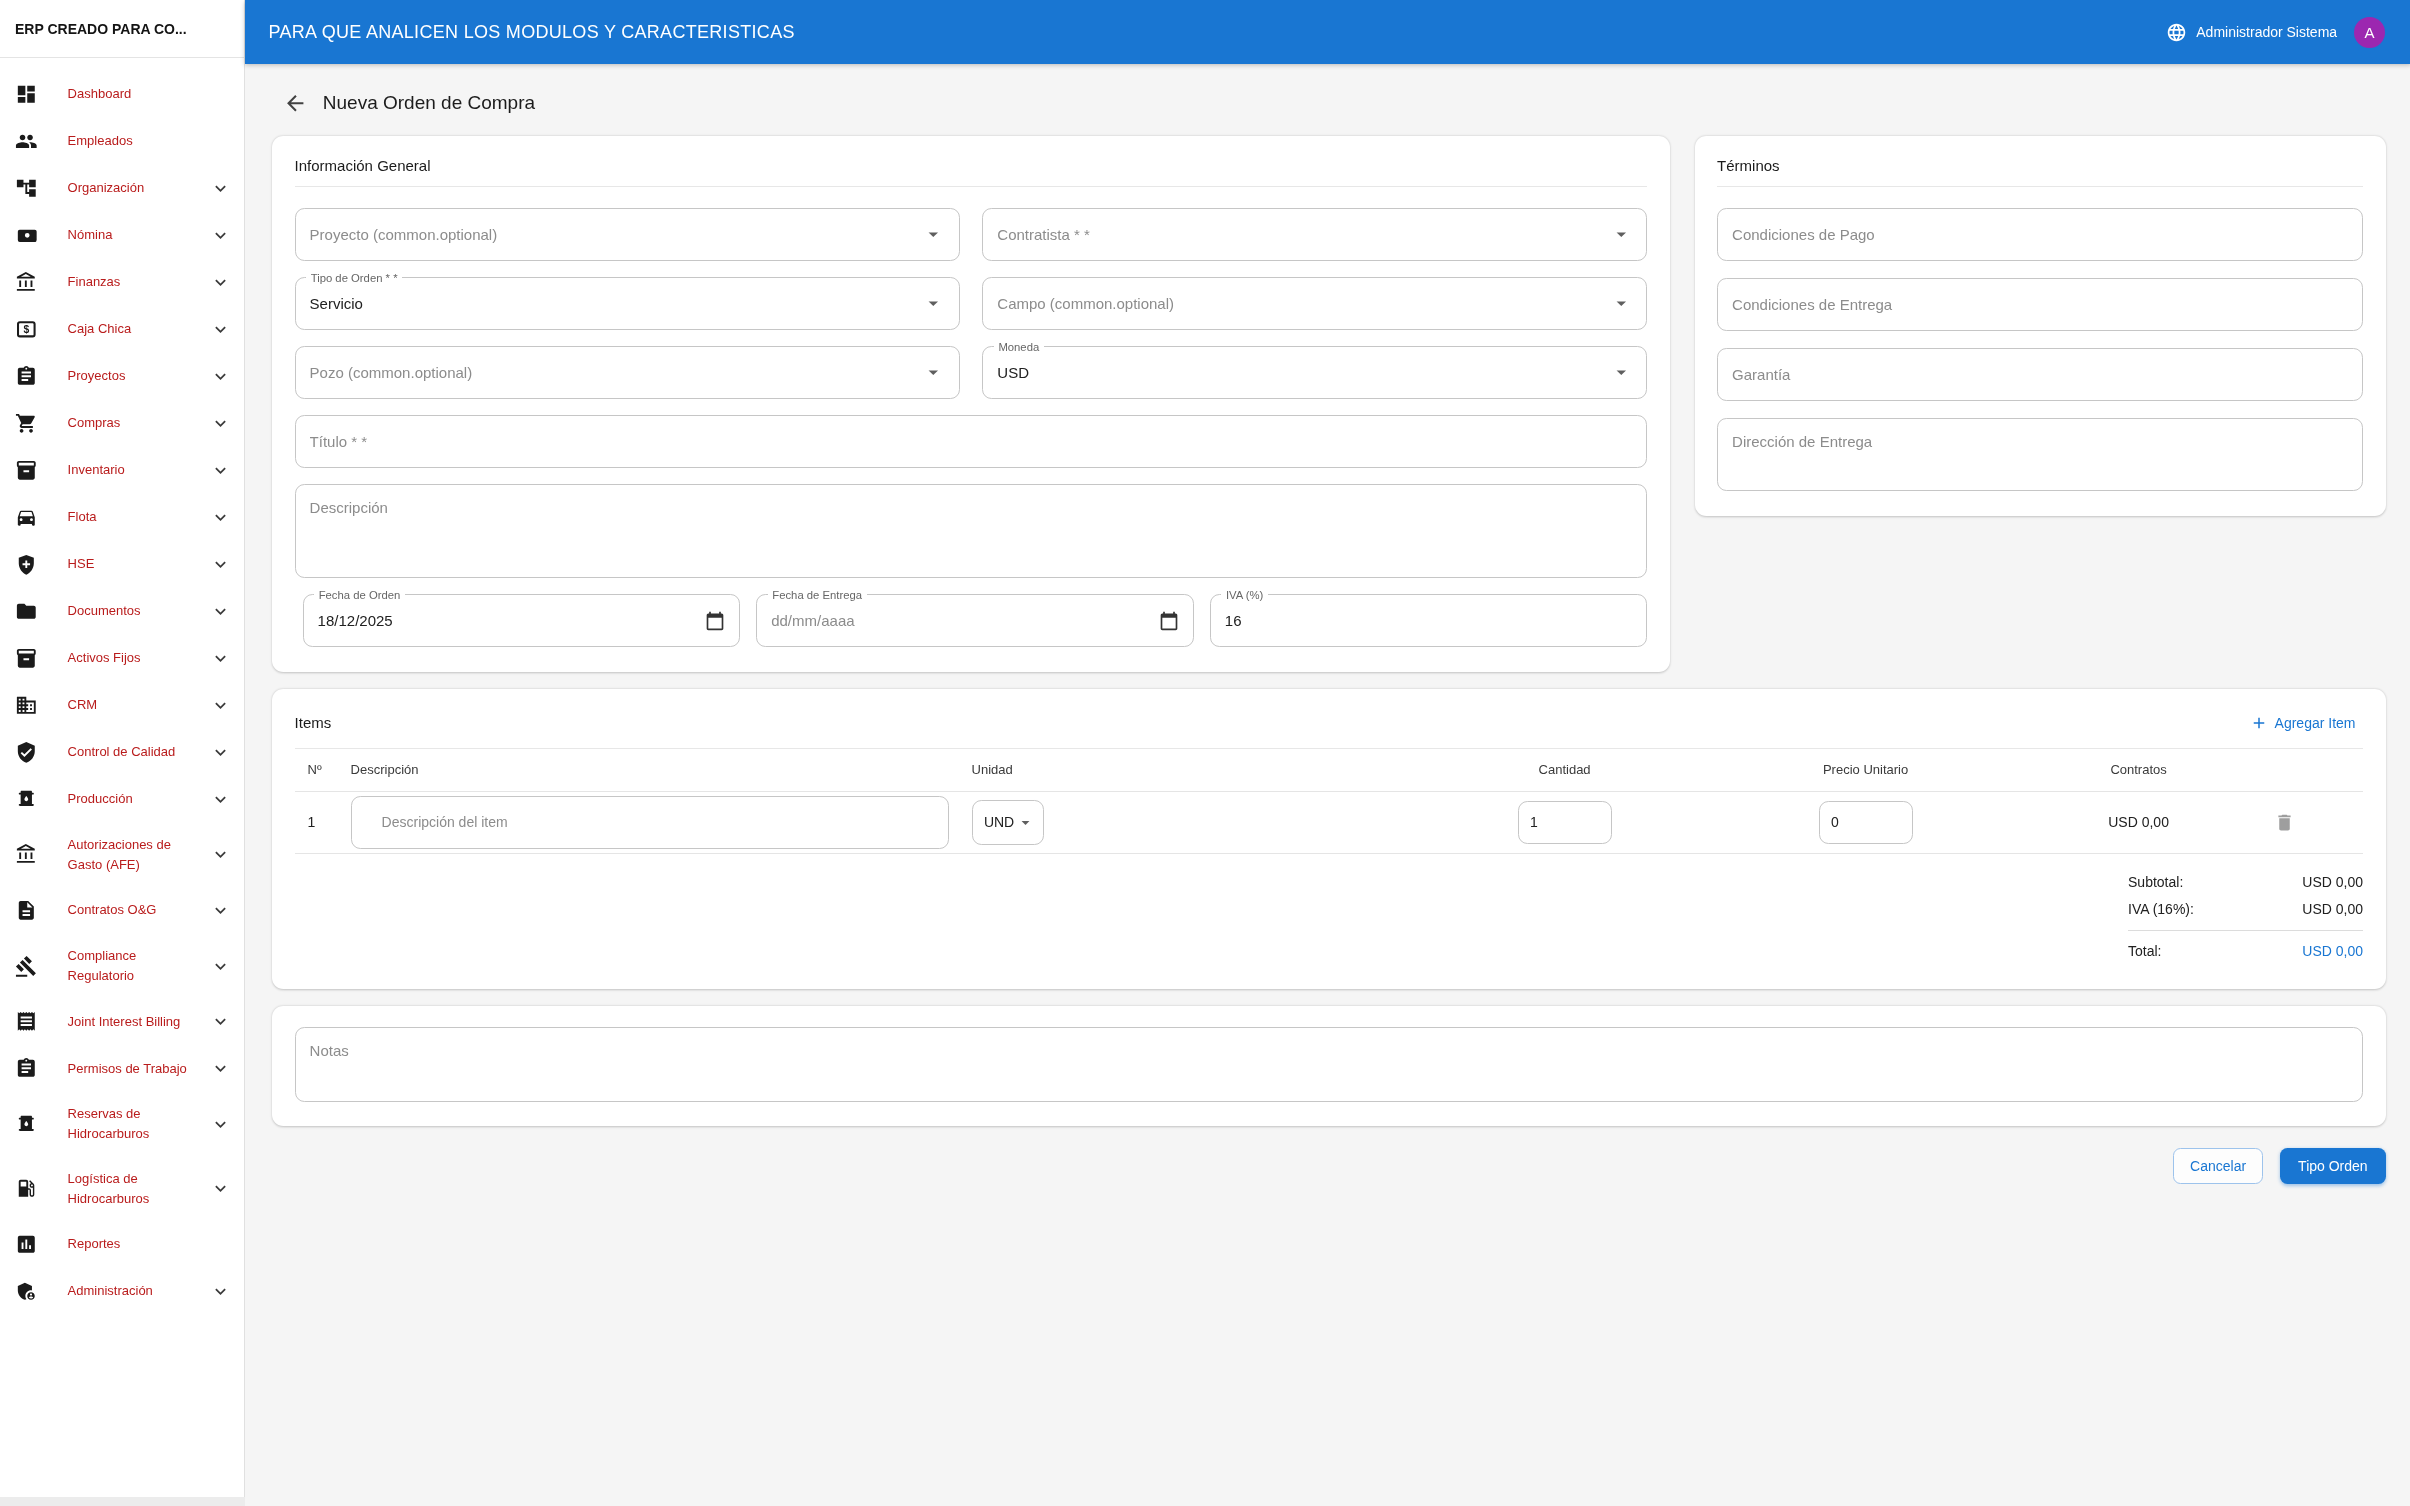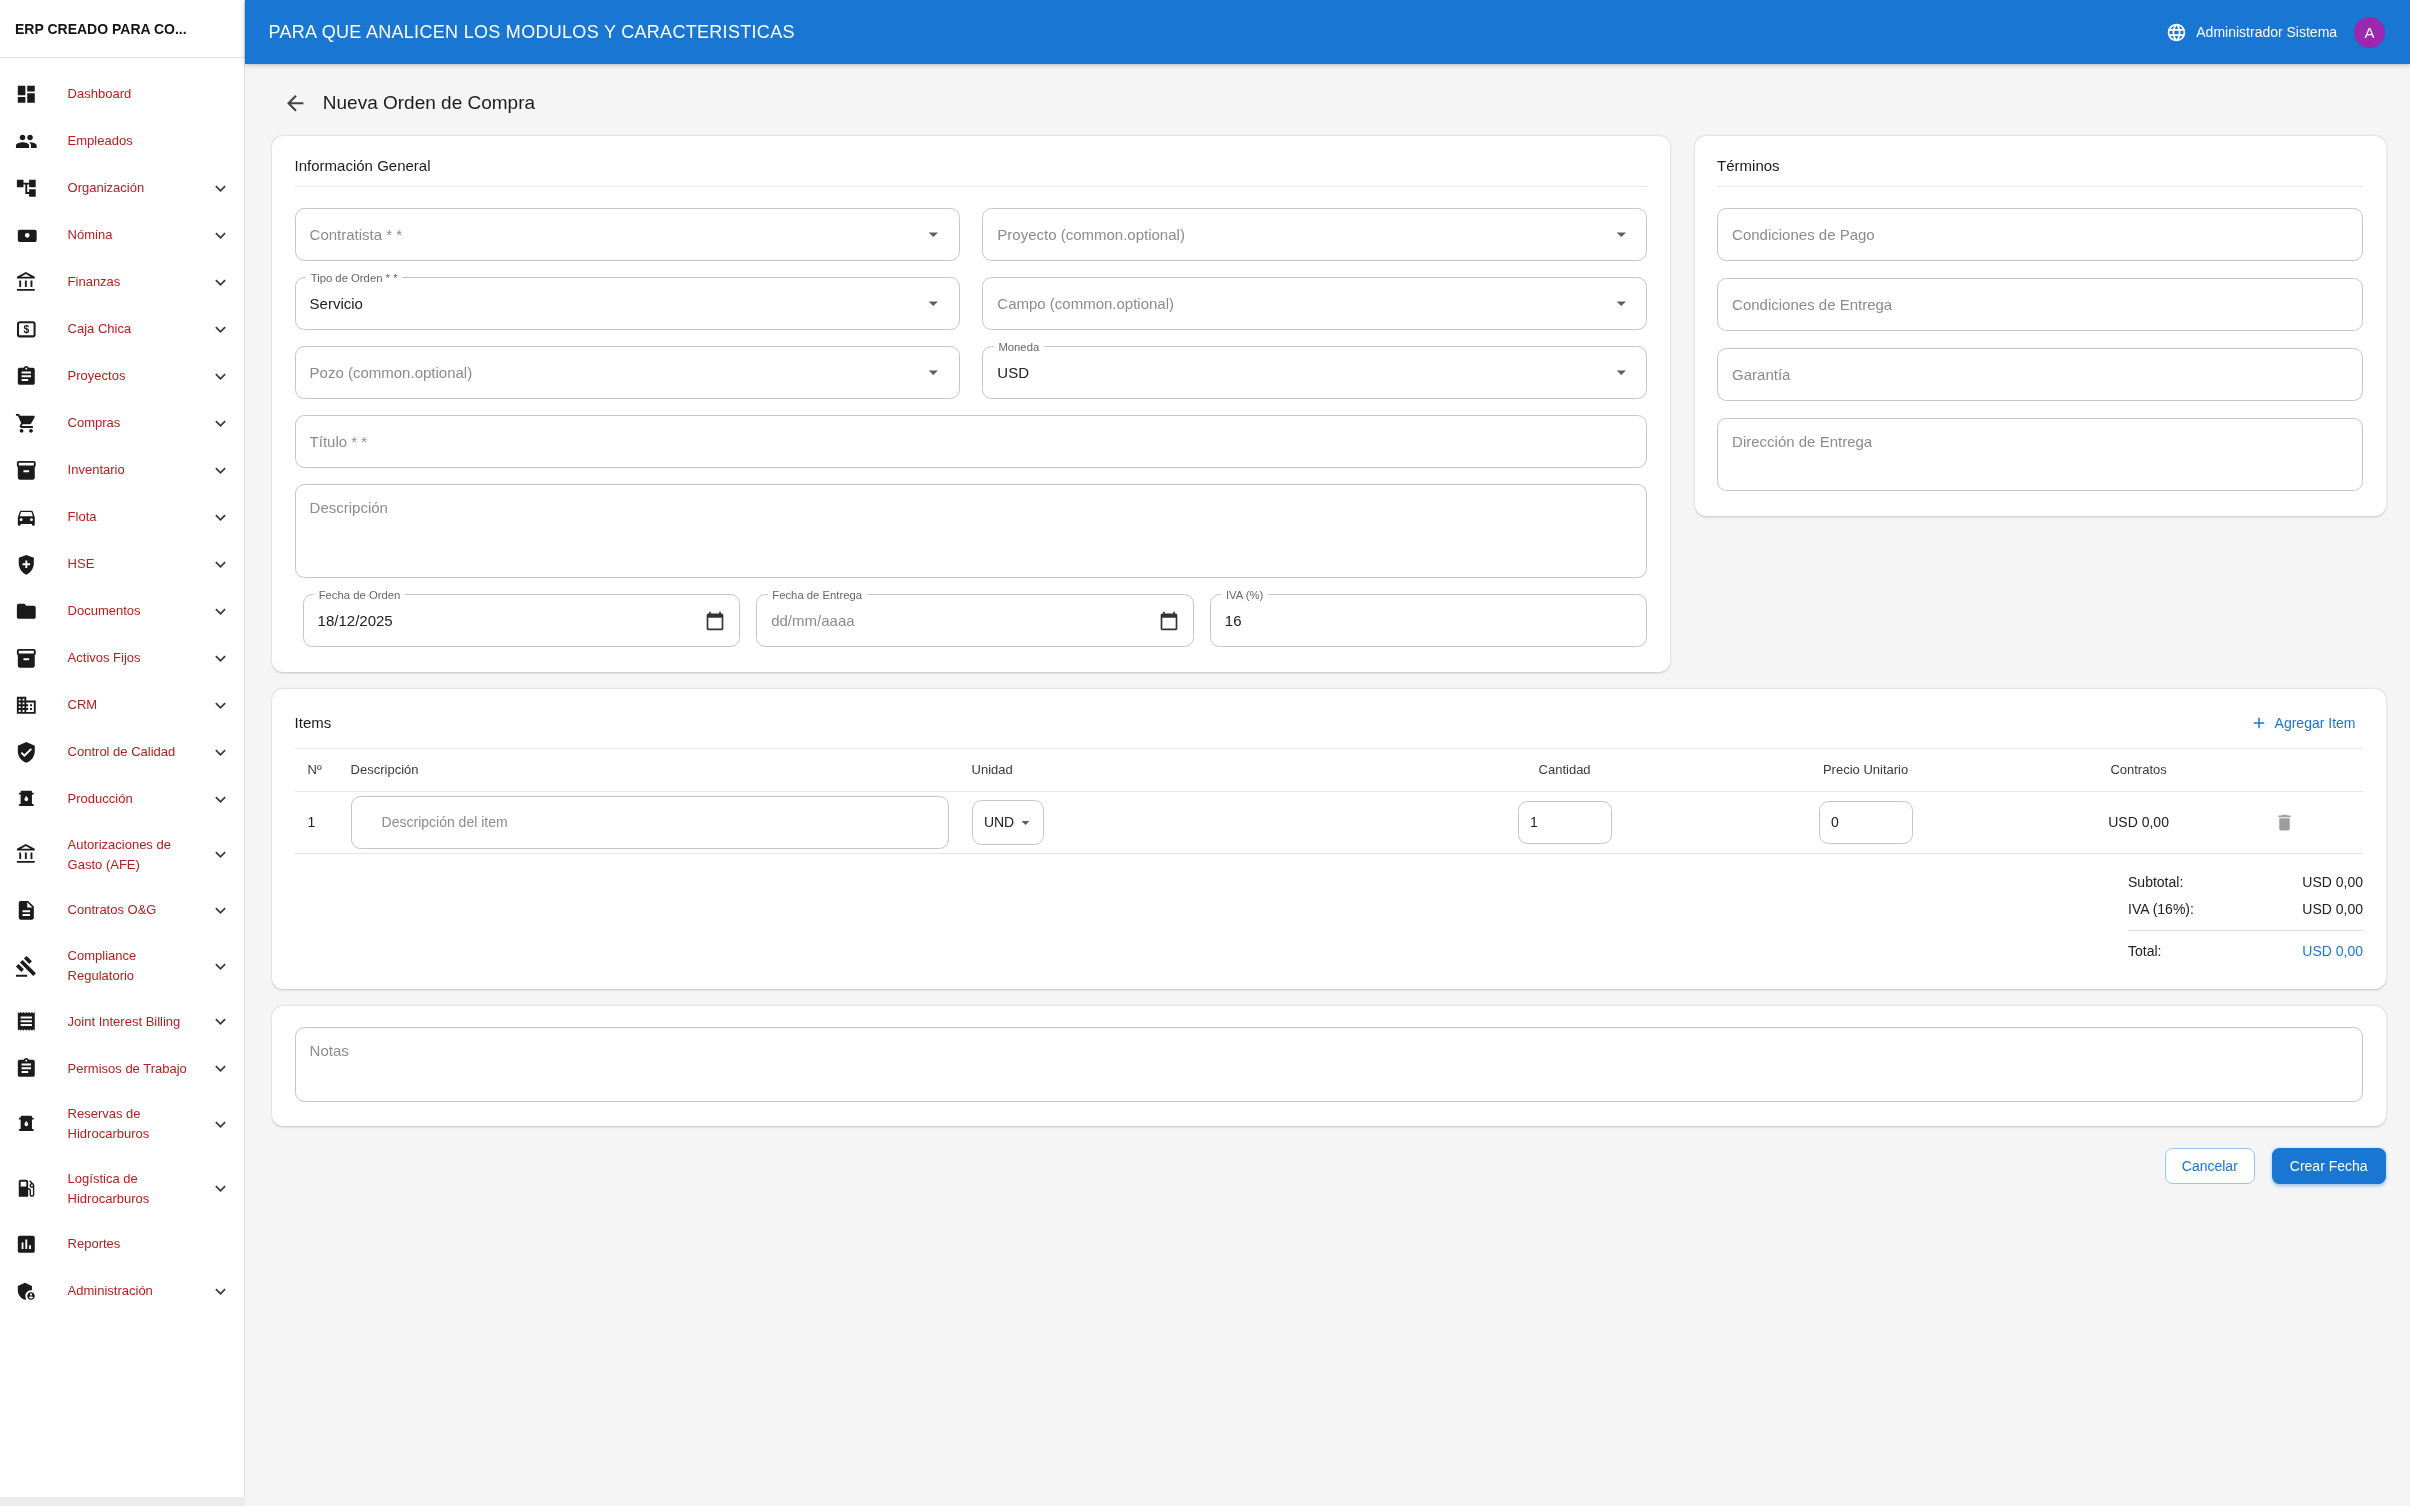--- a/index.html
+++ b/index.html
@@ -543,29 +543,29 @@
         <span class="page-title">Nueva Orden de Compra</span>
       </div>
 
       <div class="grid-top">
 
         <section class="card card-pad">
           <div class="card-title">Información General</div>
 
           <div class="frow2">
             <div class="field select">
-              <span class="ph">Contratista * *</span>
+              <span class="ph">Proyecto (common.optional)</span>
               <span class="caret">
                   <svg viewBox="0 0 24 24" width="22.6" height="22.6">
                     <use href="#i-caret"></use>
                   </svg>
                 </span>
             </div>
             <div class="field select">
-              <span class="ph">Proyecto (common.optional)</span>
+              <span class="ph">Contratista * *</span>
               <span class="caret">
                   <svg viewBox="0 0 24 24" width="22.6" height="22.6">
                     <use href="#i-caret"></use>
                   </svg>
                 </span>
             </div>
           </div>
 
           <div class="frow2">
             <div class="field select">
@@ -742,18 +742,18 @@
       </section>
 
       <section class="card card-pad notas-card">
         <div class="field area-sm" style="height:75px">
           <textarea class="raw" placeholder="Notas" style=""></textarea>
         </div>
       </section>
 
       <div class="actions">
         <button class="btn btn-outline">Cancelar</button>
-        <button class="btn btn-primary">Crear Fecha</button>
+        <button class="btn btn-primary">Tipo Orden</button>
       </div>
     </div>
   </div>
 </div>
 
 
 </body></html>

